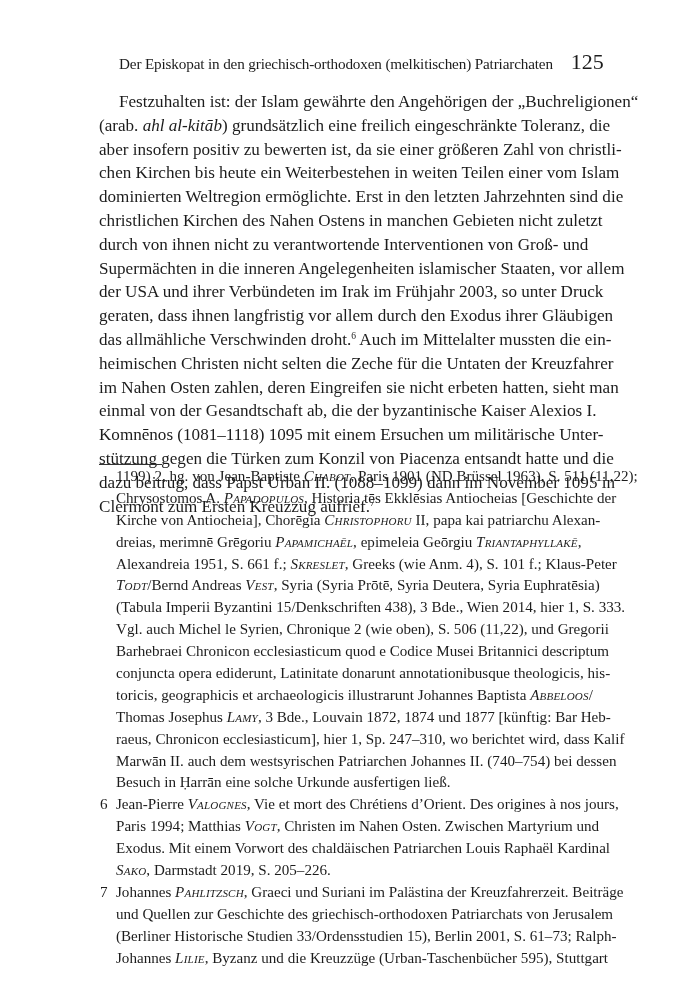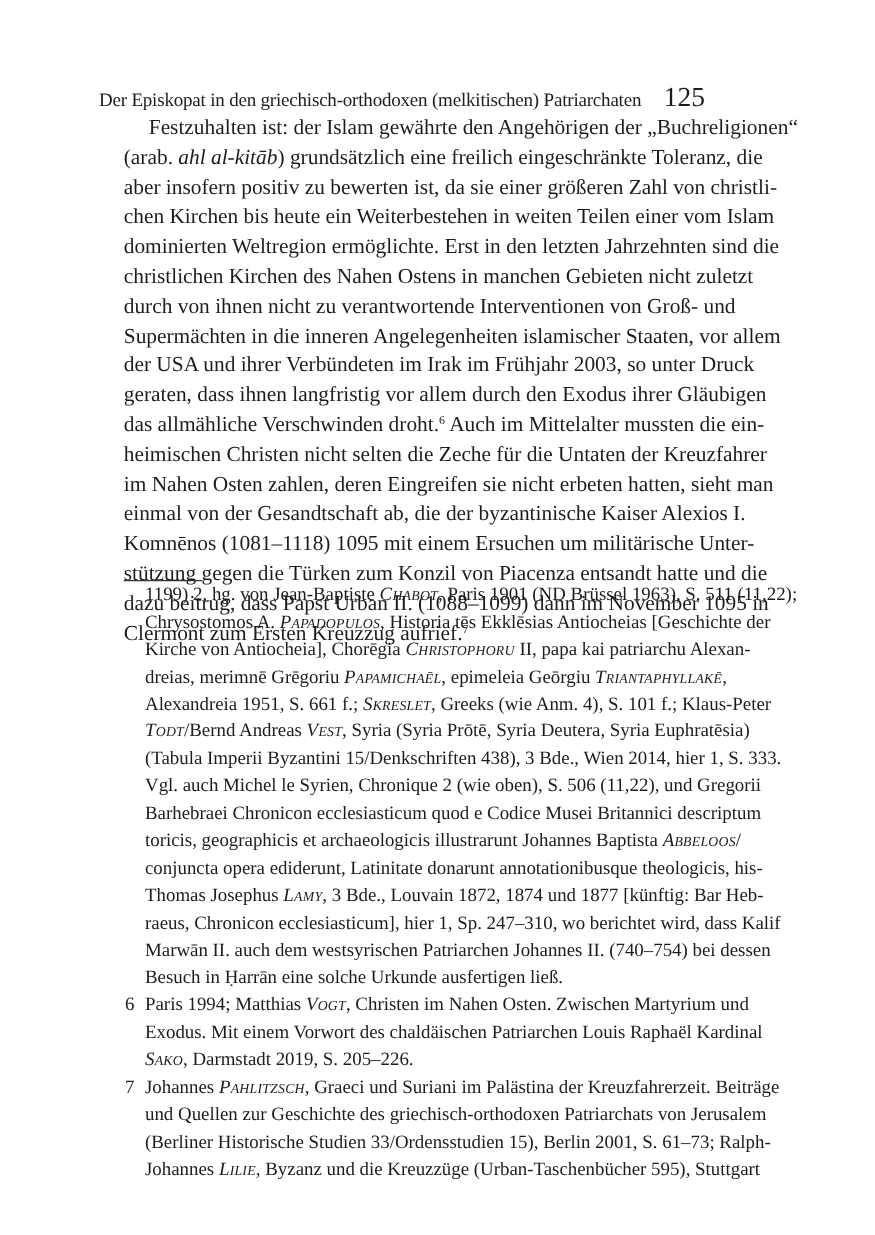--- a/index.html
+++ b/index.html
@@ -16,25 +16,25 @@
     color: #1c1c1c;
   }
   .page {
     position: absolute;
     left: 99px;
     top: 0;
     width: 465px;
   }
   .running-head {
     position: absolute;
-    top: 68px;
+    top: 52px;
     left: 20px;
     width: 445px;
     display: flex;
-    justify-content: flex-end;
+    justify-content: space-between;
     align-items: baseline;
     font-size: 15.2px;
     line-height: 20px;
     white-space: nowrap;
   }
   .running-head .rh-title {
     letter-spacing: -0.15px;
   }
   .running-head .rh-page {
     margin-left: 18px;
@@ -149,30 +149,31 @@
     <div class="fn">
       <span class="line"><span>1199) 2, hg. von Jean-Baptiste </span><span class="sc">Chabot</span><span>, Paris 1901 (ND Brüssel 1963), S. 511 (11,22);</span></span>
       <span class="line"><span>Chrysostomos A. </span><span class="sc">Papadopulos</span><span>, Historia tēs Ekklēsias Antiocheias [Geschichte der</span></span>
       <span class="line"><span>Kirche von Antiocheia], Chorēgia </span><span class="sc">Christophoru</span><span> II, papa kai patriarchu Alexan-</span></span>
       <span class="line"><span>dreias, merimnē Grēgoriu </span><span class="sc">Papamichaēl</span><span>, epimeleia Geōrgiu </span><span class="sc">Triantaphyllakē</span><span>,</span></span>
       <span class="line"><span>Alexandreia 1951, S. 661 f.; </span><span class="sc">Skreslet</span><span>, Greeks (wie Anm. 4), S. 101 f.; Klaus-Peter</span></span>
       <span class="line"><span class="sc">Todt</span><span>/Bernd Andreas </span><span class="sc">Vest</span><span>, Syria (Syria Prōtē, Syria Deutera, Syria Euphratēsia)</span></span>
       <span class="line">(Tabula Imperii Byzantini 15/Denkschriften 438), 3 Bde., Wien 2014, hier 1, S. 333.</span>
       <span class="line">Vgl. auch Michel le Syrien, Chronique 2 (wie oben), S. 506 (11,22), und Gregorii</span>
       <span class="line">Barhebraei Chronicon ecclesiasticum quod e Codice Musei Britannici descriptum</span>
+      <span class="line">conjuncta opera ediderunt, Latinitate donarunt annotationibusque theologicis, his-</span>
       <span class="line"><span>toricis, geographicis et archaeologicis illustrarunt Johannes Baptista </span><span class="sc">Abbeloos</span><span>/</span></span>
-      <span class="line">conjuncta opera ediderunt, Latinitate donarunt annotationibusque theologicis, his-</span>
       <span class="line"><span>Thomas Josephus </span><span class="sc">Lamy</span><span>, 3 Bde., Louvain 1872, 1874 und 1877 [künftig: Bar Heb-</span></span>
       <span class="line">raeus, Chronicon ecclesiasticum], hier 1, Sp. 247–310, wo berichtet wird, dass Kalif</span>
       <span class="line">Marwān II. auch dem westsyrischen Patriarchen Johannes II. (740–754) bei dessen</span>
       <span class="line last">Besuch in Ḥarrān eine solche Urkunde ausfertigen ließ.</span>
     </div>
 
     <div class="fn">
       <span class="fn-num">6</span>
+      <span class="line"><span>Jean-Pierre </span><span class="sc">Valognes</span><span>, Vie et mort des Chrétiens d’Orient. Des origines à nos jours,</span></span>
       <span class="line"><span>Paris 1994; Matthias </span><span class="sc">Vogt</span><span>, Christen im Nahen Osten. Zwischen Martyrium und</span></span>
       <span class="line">Exodus. Mit einem Vorwort des chaldäischen Patriarchen Louis Raphaël Kardinal</span>
       <span class="line last"><span class="sc">Sako</span><span>, Darmstadt 2019, S. 205–226.</span></span>
     </div>
 
     <div class="fn">
       <span class="fn-num">7</span>
       <span class="line"><span>Johannes </span><span class="sc">Pahlitzsch</span><span>, Graeci und Suriani im Palästina der Kreuzfahrerzeit. Beiträge</span></span>
       <span class="line">und Quellen zur Geschichte des griechisch-orthodoxen Patriarchats von Jerusalem</span>
       <span class="line">(Berliner Historische Studien 33/Ordensstudien 15), Berlin 2001, S. 61–73; Ralph-</span>

